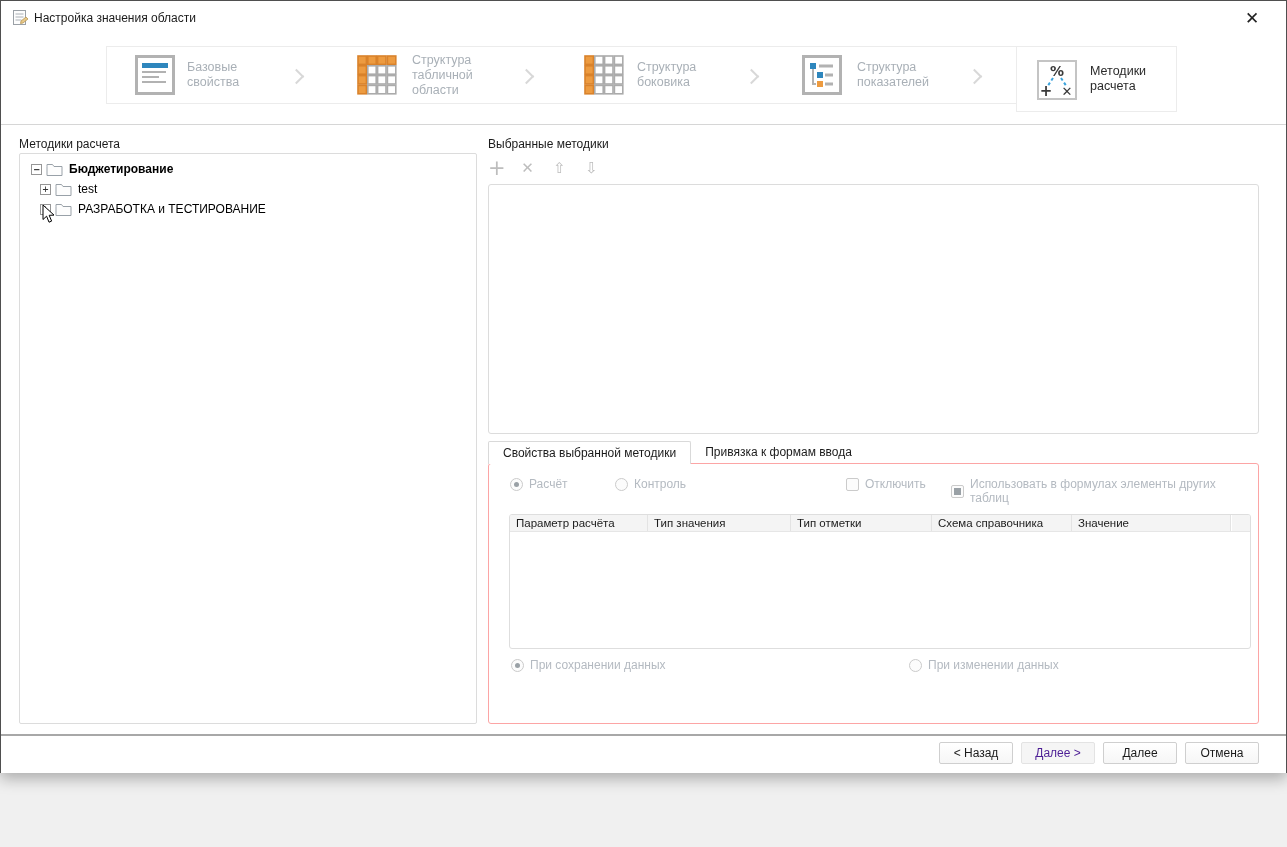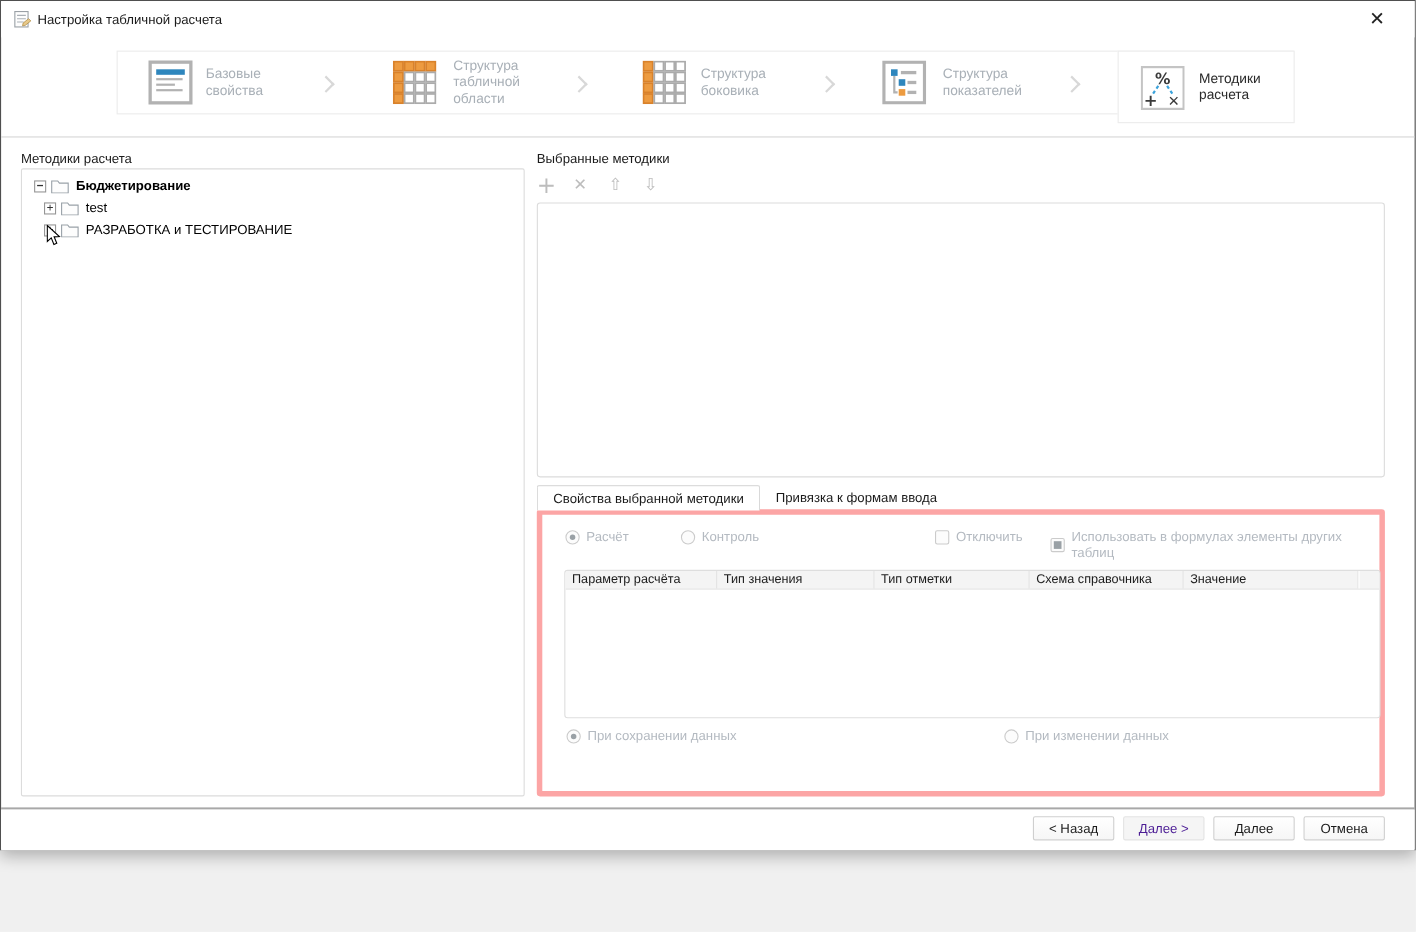--- a/index.html
+++ b/index.html
@@ -46,21 +46,21 @@
   .tool-btn { width:15px; height:20px; color:#bdbdbd; font-size:15px; line-height:20px; text-align:center;
               font-family:"DejaVu Sans", sans-serif; }
   .tool-btn.plus { font-size:21px; }
   .list-box { position:absolute; left:487px; top:183px; width:771px; height:250px; background:#fff;
               border:1px solid #dcdcdc; border-radius:3px; }
   
   .tabs { position:absolute; left:487px; top:440px; display:flex; z-index:3; }
   .tab { height:23px; line-height:22px; font-size:12px; color:#1b1b1b; padding:0 14px; cursor:pointer;text-align:right; }
   .tab.active { background:#fff; border:1px solid #d9d9d9; border-bottom:none; border-radius:2px 2px 0 0; }
   .tab-panel { position:absolute; left:487px; top:462px; width:771px; height:261px; background:#fff;
-               border:5px solid #fca5a5; border-radius:3px; }
+               border:1px solid #fca5a5; border-radius:3px; }
   
   .ctl { position:absolute; display:flex; align-items:center; gap:6px; font-size:12px; color:#b4bac1; }
   .radio { width:13px; height:13px; border:1px solid #cbcbcb; border-radius:50%; background:#fcfcfc;
            flex:none; position:relative; }
   .radio.checked::after { content:""; position:absolute; left:3px; top:3px; width:5px; height:5px;
                           border-radius:50%; background:#9aa1a6; }
   .checkbox { width:13px; height:13px; border:1px solid #cbcbcb; border-radius:2px; background:#fcfcfc;
               flex:none; position:relative; }
   .checkbox.indet::after { content:""; position:absolute; left:2px; top:2px; width:7px; height:7px;
                            background:#9aa1a6; }
@@ -87,21 +87,21 @@
 <div class="dialog">
 
   <div class="titlebar">
     <svg class="title-icon" viewBox="0 0 17 17">
       <rect x="1.5" y="1.5" width="12" height="14" fill="#fdfdfd" stroke="#9aa0a6"></rect>
       <line x1="3.5" y1="5" x2="11.5" y2="5" stroke="#aab0b6"></line>
       <line x1="3.5" y1="8" x2="11.5" y2="8" stroke="#aab0b6"></line>
       <line x1="3.5" y1="11" x2="9.5" y2="11" stroke="#aab0b6"></line>
       <path d="M9 12 l5 -4 2 2 -5 4 -2.5 .5z" fill="#e8c98a" stroke="#b08d45" stroke-width="0.7"></path>
     </svg>
-    <span class="title-text">Настройка табличной расчета</span>
+    <span class="title-text">Настройка значения области</span>
     <span class="close-btn">✕</span>
   </div>
 
   <div class="steps">
 
     <div class="step-icon icon-doc" style="left:28px;">
       <div class="l blue"></div>
         <div class="l" style="width:24px;"></div>
       <div class="l" style="width:17px;"></div>
         <div class="l" style="width:24px;"></div>

